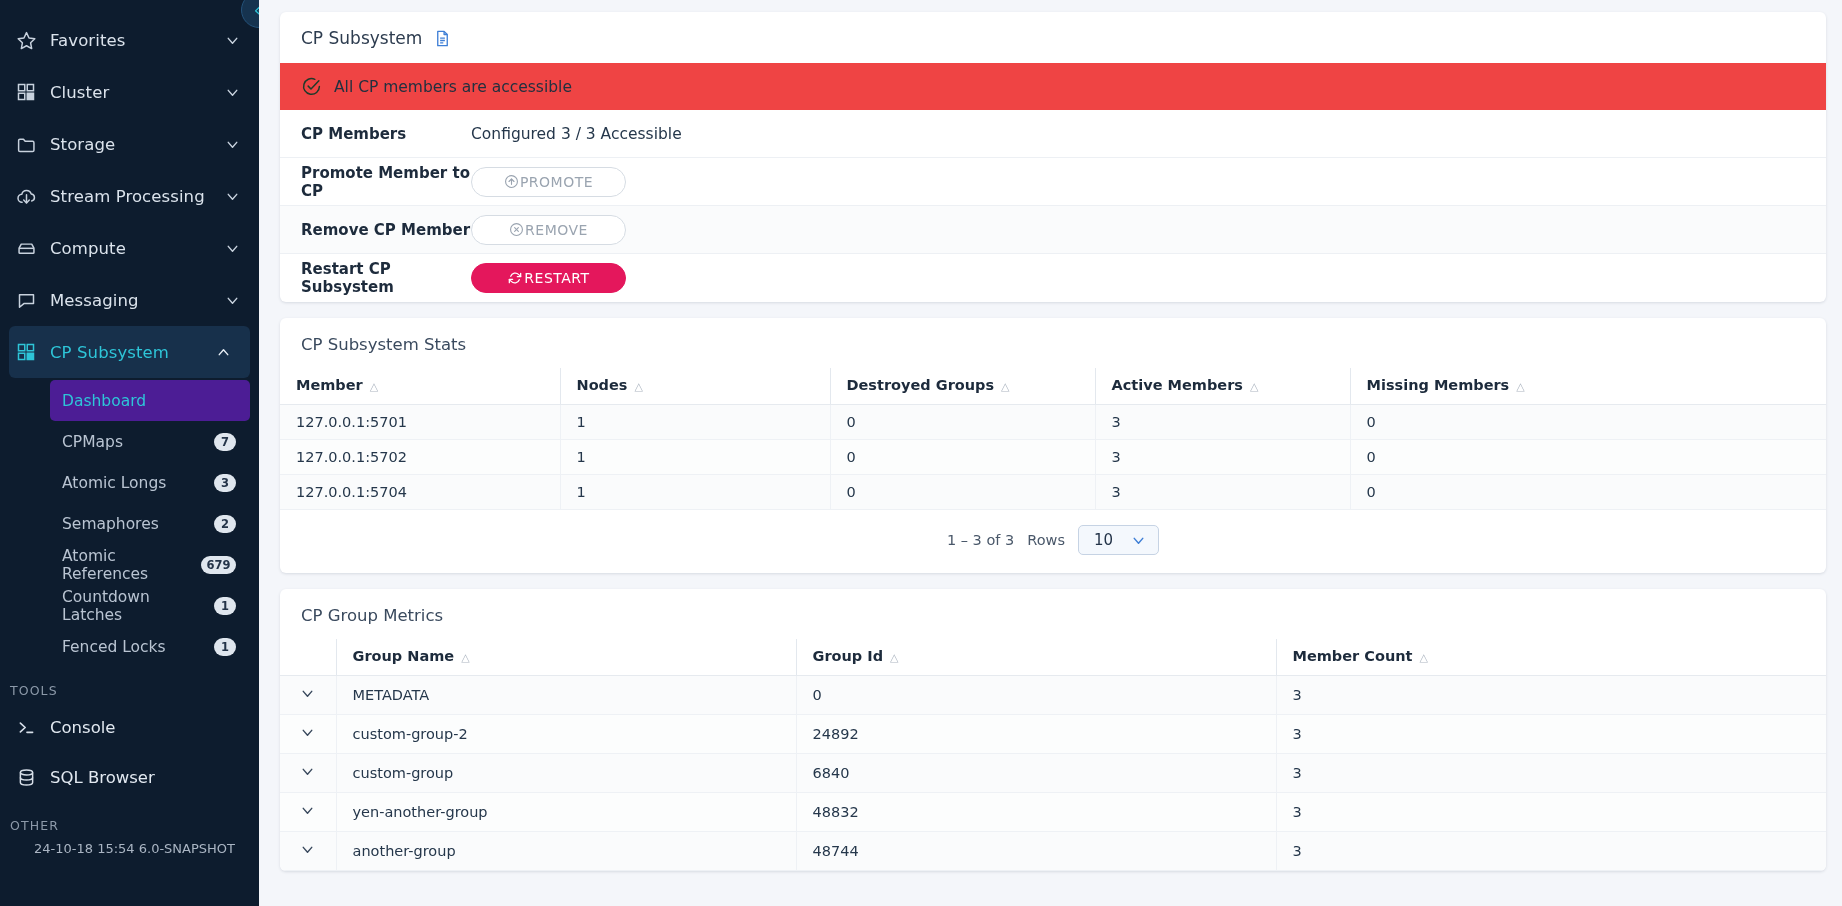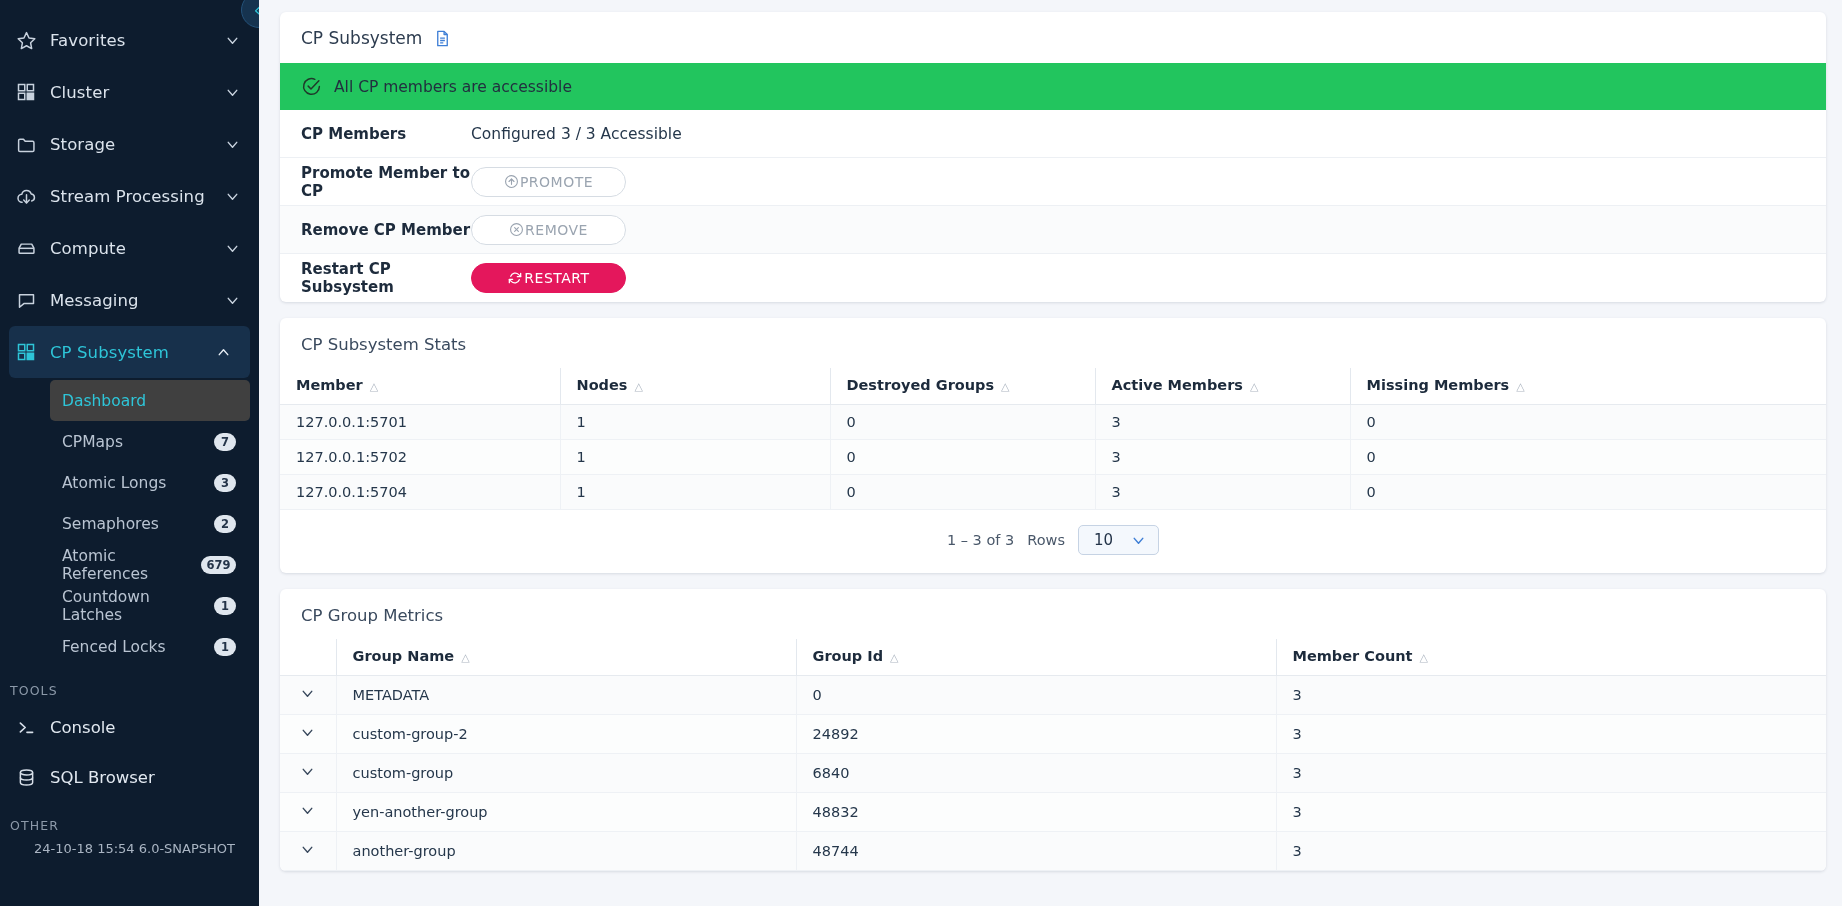--- a/index.html
+++ b/index.html
@@ -56,21 +56,21 @@
     margin: 0 9px 0 50px;
     padding: 0 14px 0 12px;
     border-radius: 5px;
     cursor: pointer;
   }
   .sub-item .slabel {
     flex: 1 1 auto;
     color: #b9c4d2;
     font-size: 15.5px;
   }
-  .sub-item.active { background: #404040; }
+  .sub-item.active { background: #4c1d95; }
   .sub-item.active .slabel { color: #2ec5d8; }
   .badge {
     min-width: 22px; height: 18px;
     border-radius: 9px;
     background: #dfe6ee;
     color: #243449;
     font-size: 11.5px;
     display: flex; align-items: center; justify-content: center;
     padding: 0 6px;
     font-weight: 600;
@@ -124,21 +124,21 @@
   }
   .card-title {
     display: flex; align-items: center; gap: 11px;
     padding: 16px 20px 15px 21px;
     font-size: 17px;
     color: #2d3c4f;
   }
   .doc-icon { color: #3f7fd6; display: flex; }
 
   .alert {
-    background: #22c55e;
+    background: #ef4444;
     display: flex; align-items: center; gap: 12px;
     padding: 13px 21px;
     font-size: 15.5px;
     color: #22303f;
   }
   .alert .ok-icon { color: #1f3a2a; display: flex; }
 
   .arow {
     display: flex; align-items: center;
     min-height: 48px;

